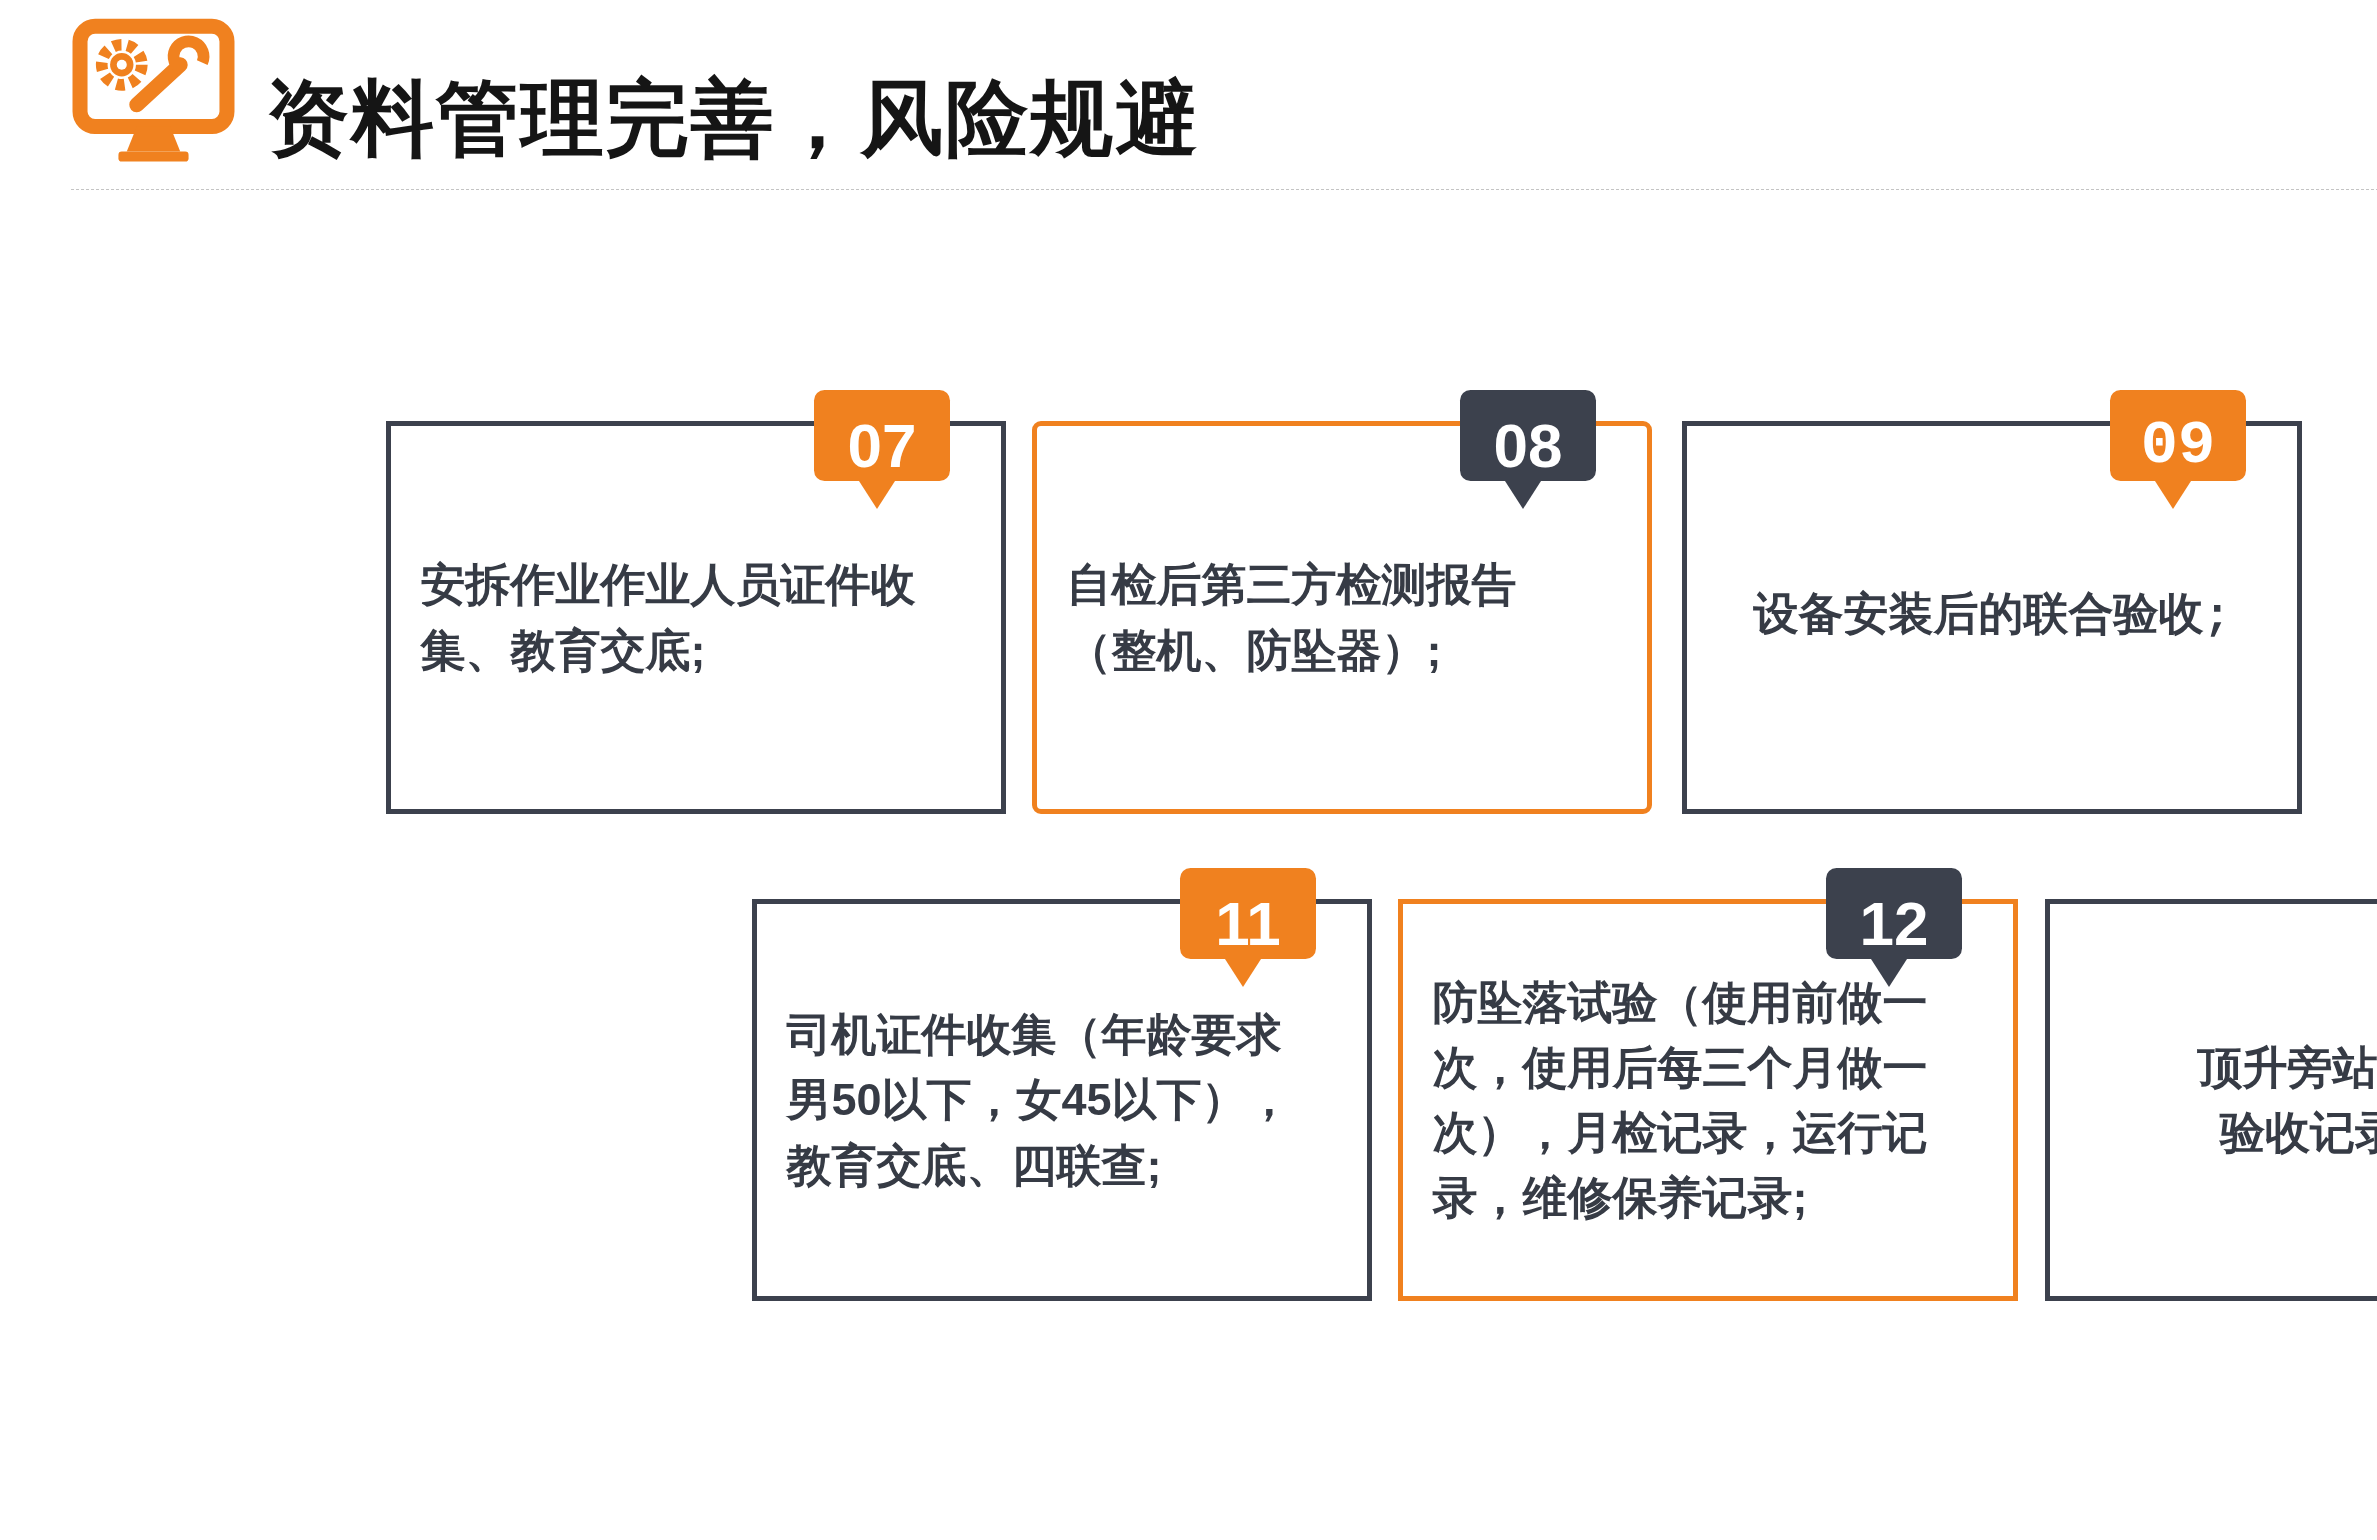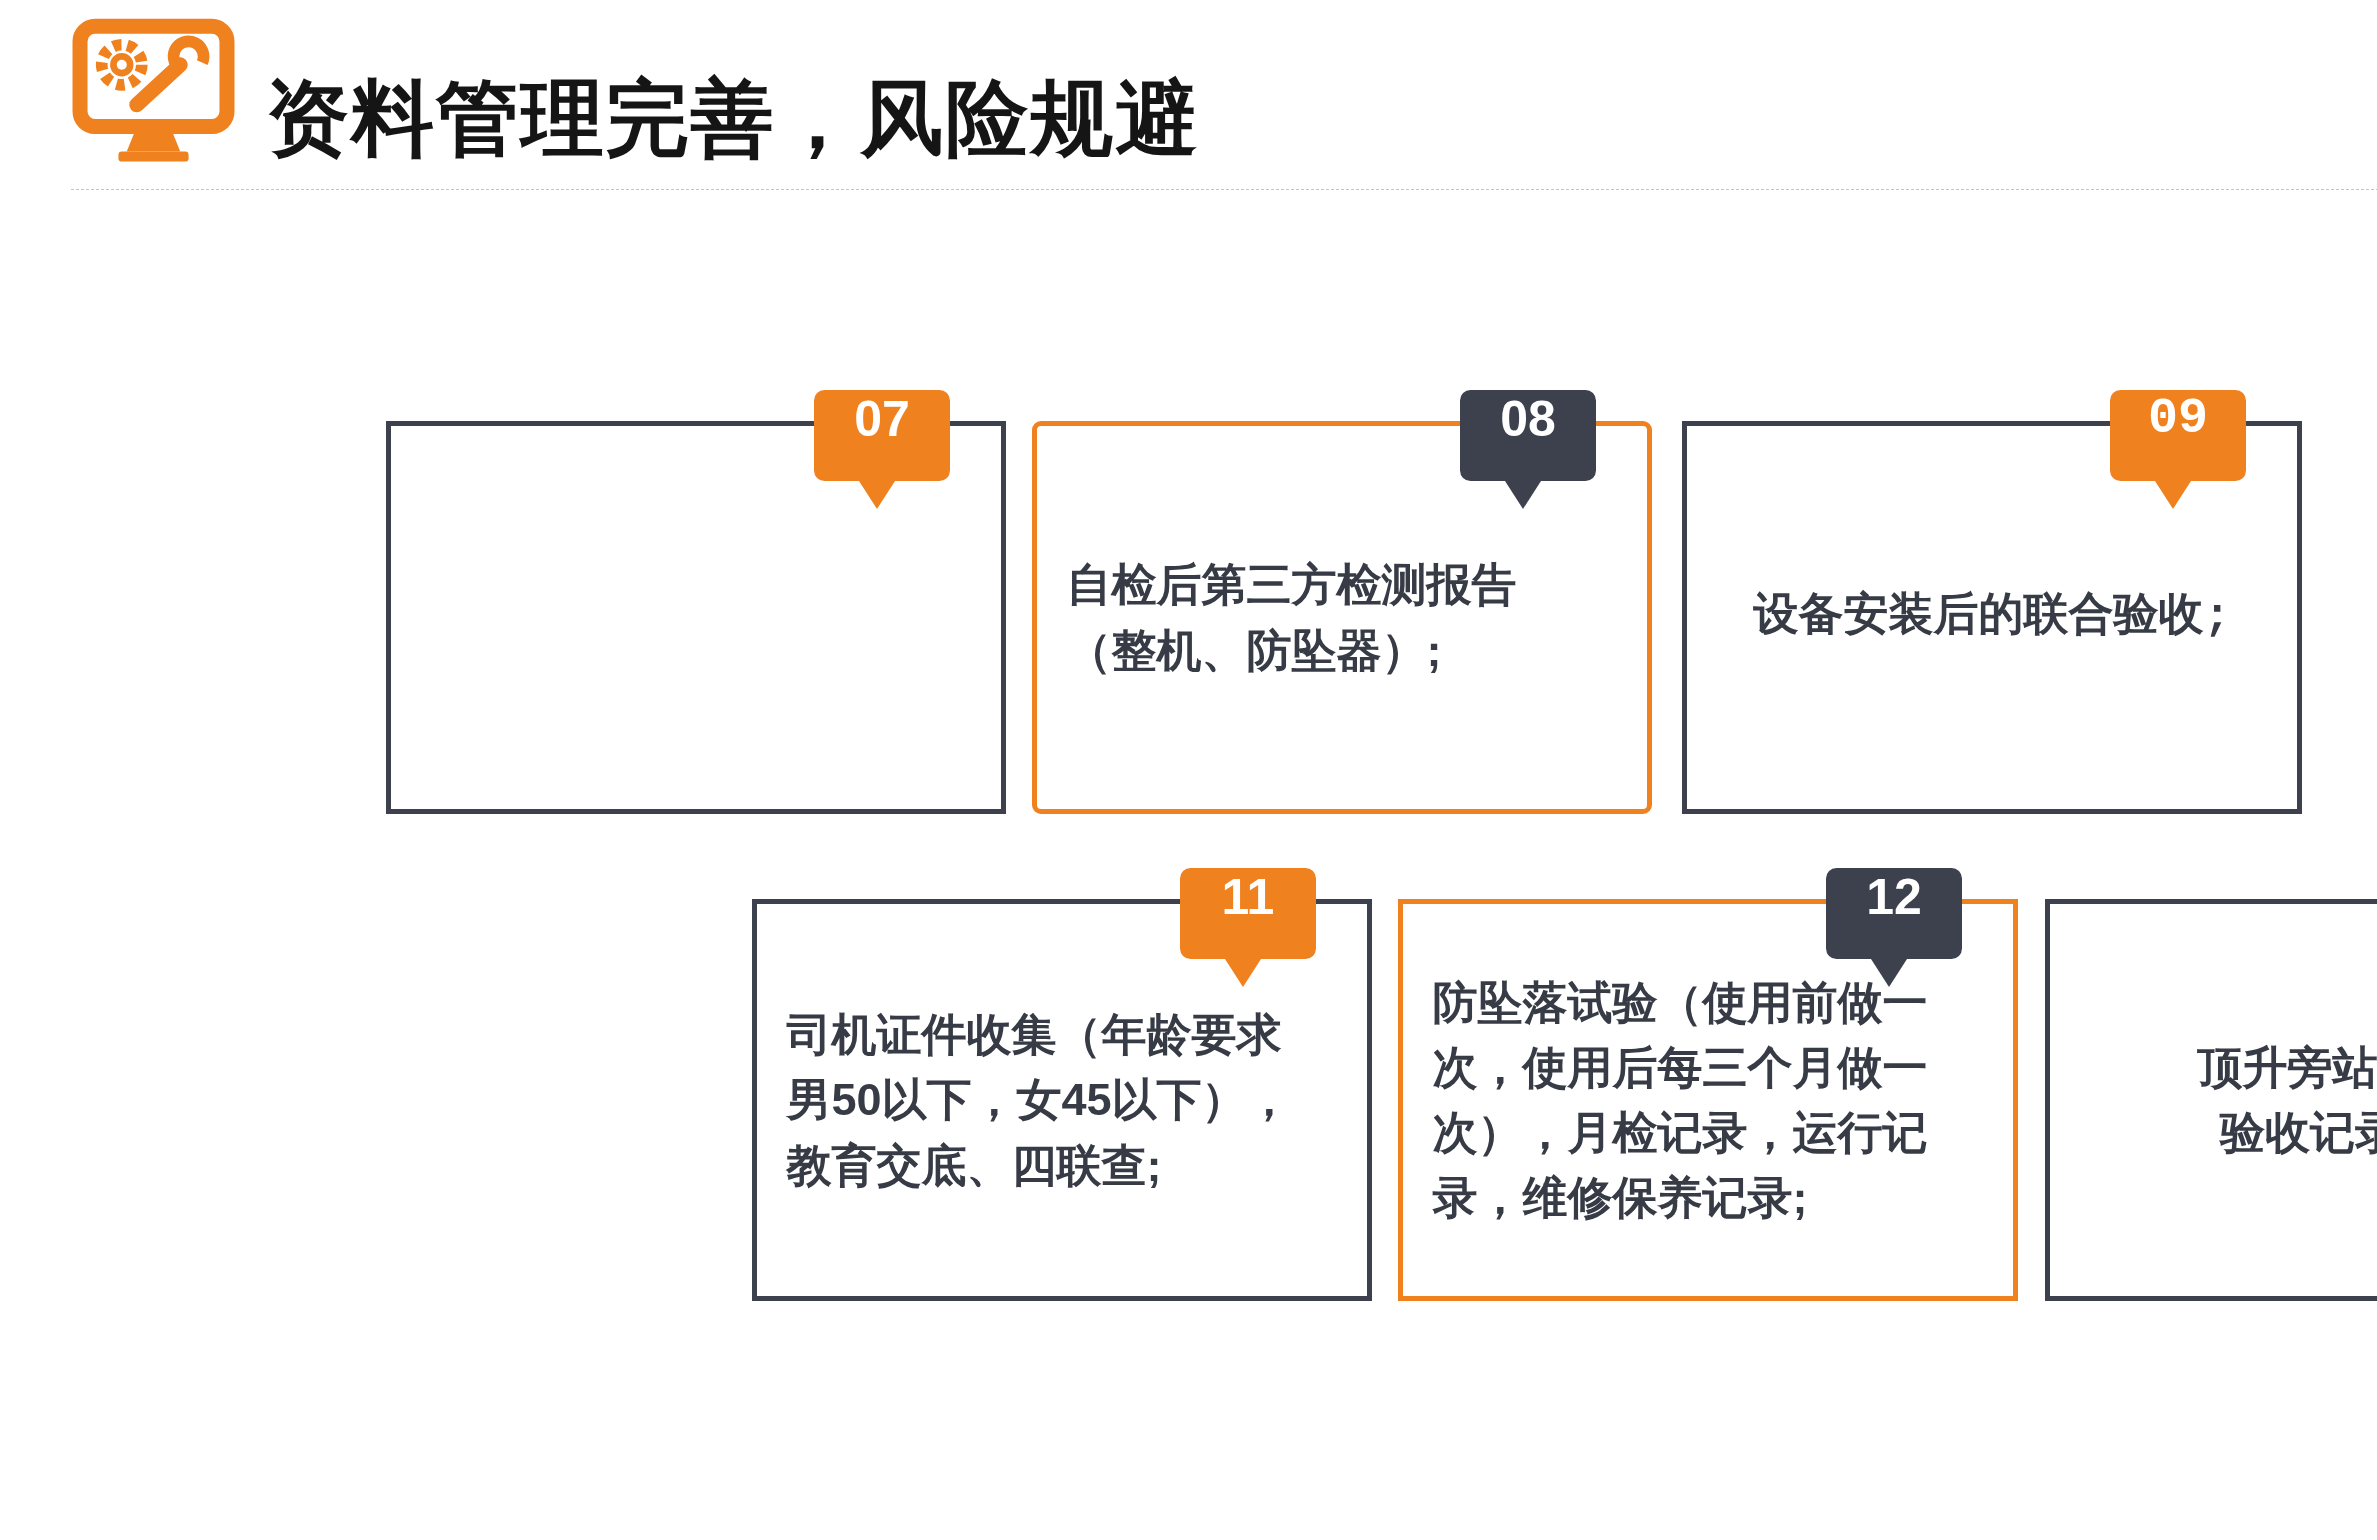--- a/index.html
+++ b/index.html
@@ -45,22 +45,22 @@
   .b08{ left:1032px; top:421px;  width:620px; height:393px;border-radius:9px; }
   .b09{ left:1682px; top:421px;  width:620px; height:393px;font-family:Liberation Mono, monospace; }
   .b10{ left:106px;  top:899px; width:620px; height:402px; }
   .b11{ left:752px; top:899px; width:620px; height:402px; }
   .b12{ left:1398px; top:899px; width:620px; height:402px; }
   .b13{ left:2045px; top:899px; width:620px; height:402px; }
 
   
   .badge{
     position:absolute; top:-36px; right:51px; width:136px; height:91px;
-    border-radius:10.5px; color:#ffffff; font-size:50px; font-weight:800;
-    display:flex; align-items:flex-start; justify-content:center; z-index:3;
+    border-radius:10.5px; color:#ffffff; font-size:62px; font-weight:800;
+    display:flex; align-items:flex-end; justify-content:center; z-index:3;
   }
   .badge .pointer{
     position:absolute; top:100%; left:33%; width:0; height:0;
     border-left:18px solid transparent; border-right:18px solid transparent;
     border-top:28.5px solid;
   }
   .badge-orange{ background:var(--orange); }
   .badge-orange .pointer{ border-top-color:var(--orange); }
   .badge-dark{ background:var(--dark); }
   .badge-dark .pointer{ border-top-color:var(--dark); }
@@ -85,20 +85,22 @@
 
   <div class="page-title">资料管理完善，风险规避</div>
 
   <div class="divider"></div>
 
   <div class="box b07 border-dark">
     <div class="badge badge-orange">
       <span>07</span>
       <span class="pointer"></span>
     </div>
+    <div class="inner">安拆作业作业人员证件收
+集、教育交底;</div>
   </div>
 
   <div class="box b08 border-orange">
     <div class="badge badge-dark">
       <span>08</span>
       <span class="pointer"></span>
     </div>
     <div class="inner">自检后第三方检测报告
 （整机、防坠器）;</div>
   </div>

